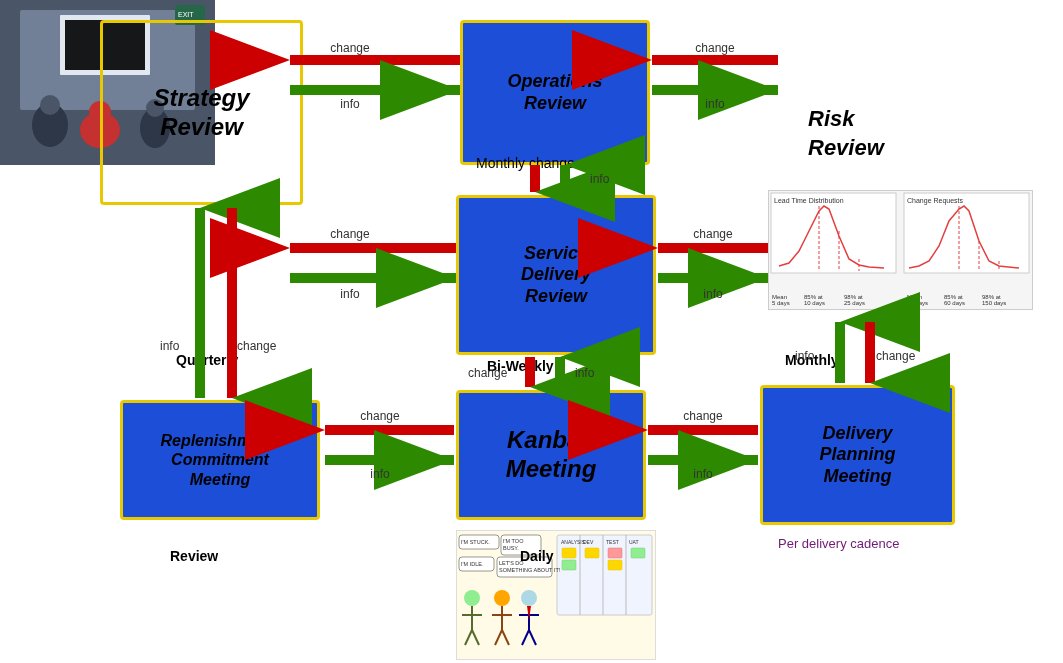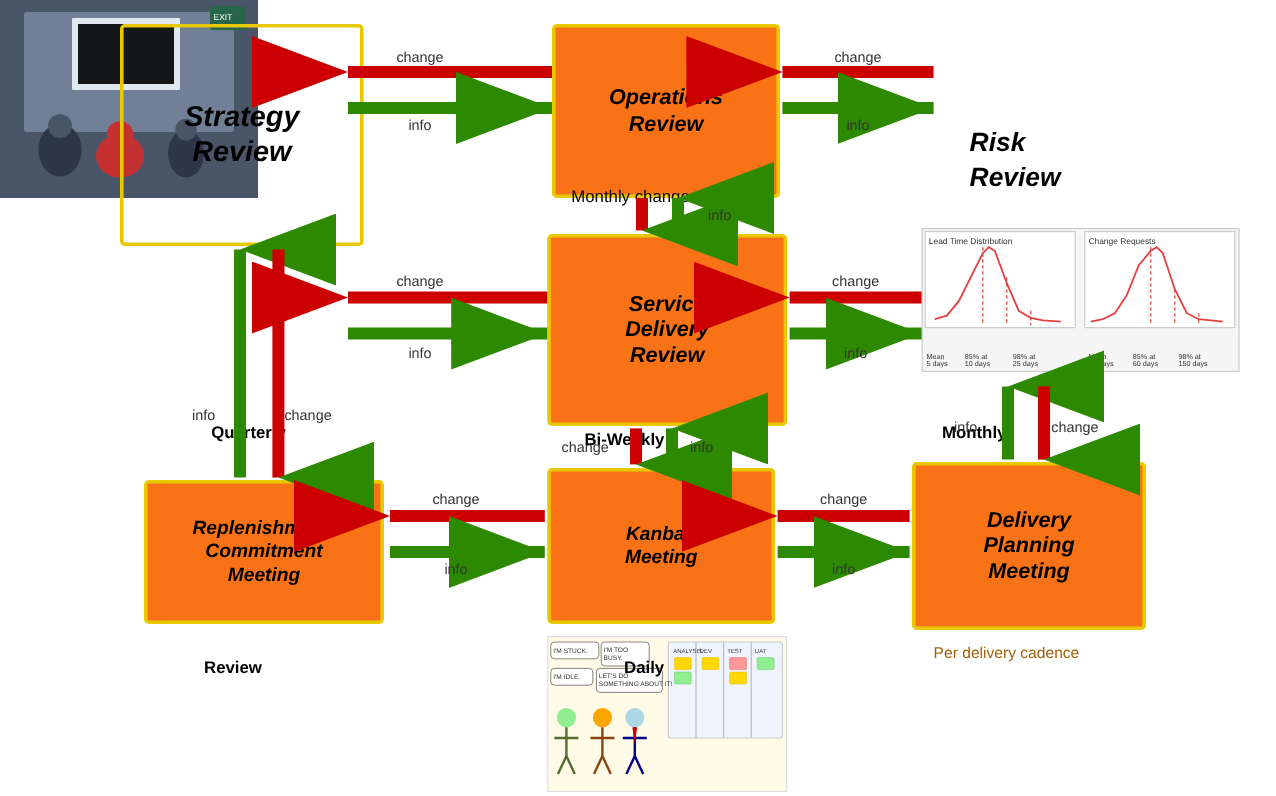--- a/index.html
+++ b/index.html
@@ -15,21 +15,21 @@
     .diagram-container {
       position: relative;
       width: 1063px;
       height: 663px;
     }
 
     
     .meeting-box {
       position: absolute;
       border: 3px solid #e8c800;
-      background: #f97316;
+      background: #1d4ed8;
       border-radius: 4px;
       display: flex;
       align-items: center;
       justify-content: center;
       text-align: center;
       font-style: italic;
       font-size: 18px;
       font-weight: bold;
       line-height: 1.2;
       padding: 8px;
@@ -74,21 +74,21 @@
       font-weight: bold;
       margin-left: 18px;
     }
 
     
     #kanban-meeting {
       left: 456px;
       top: 390px;
       width: 190px;
       height: 130px;
-      font-size: 16px;
+      font-size: 24px;
     }
 
     
     #replenishment-meeting {
       left: 120px;
       top: 400px;
       width: 200px;
       height: 120px;
       font-size: 16px;
     }
@@ -166,21 +166,21 @@
       justify-content: center;
       font-size: 10px;
       color: #555;
       overflow: hidden;
     }
 
     
     .sub-label {
       position: absolute;
       font-size: 13px;
-      color: #a16207;
+      color: #701a75;
     }
   </style>
 </head>
 <body>
 
 <div class="diagram-container">
 
   <div id="photo-placeholder">
     <div class="photo-img">
 

